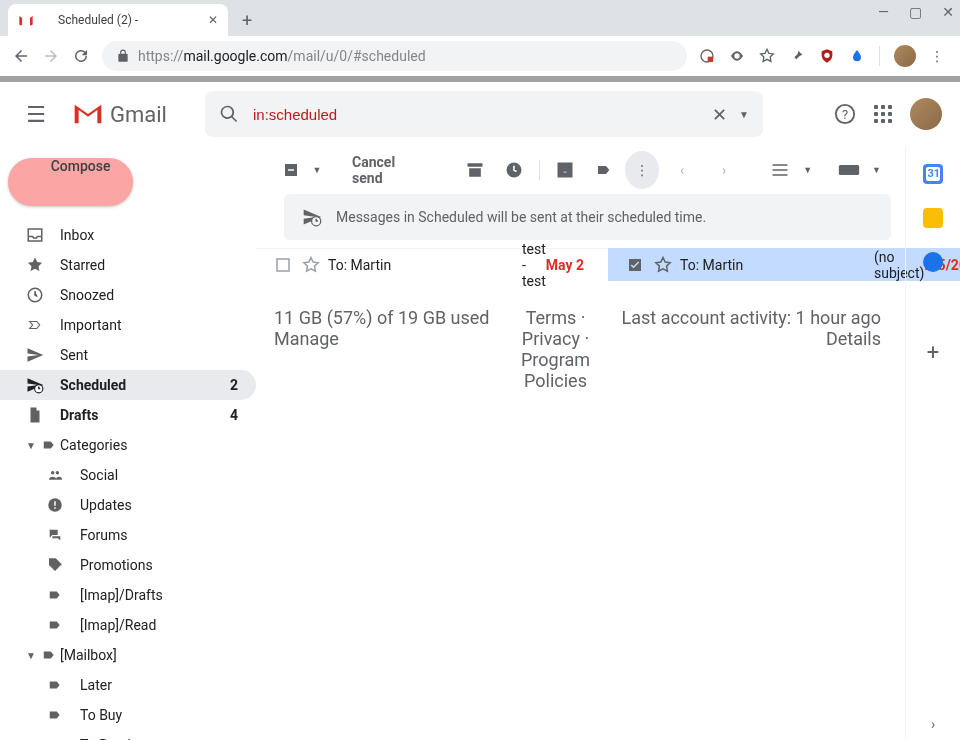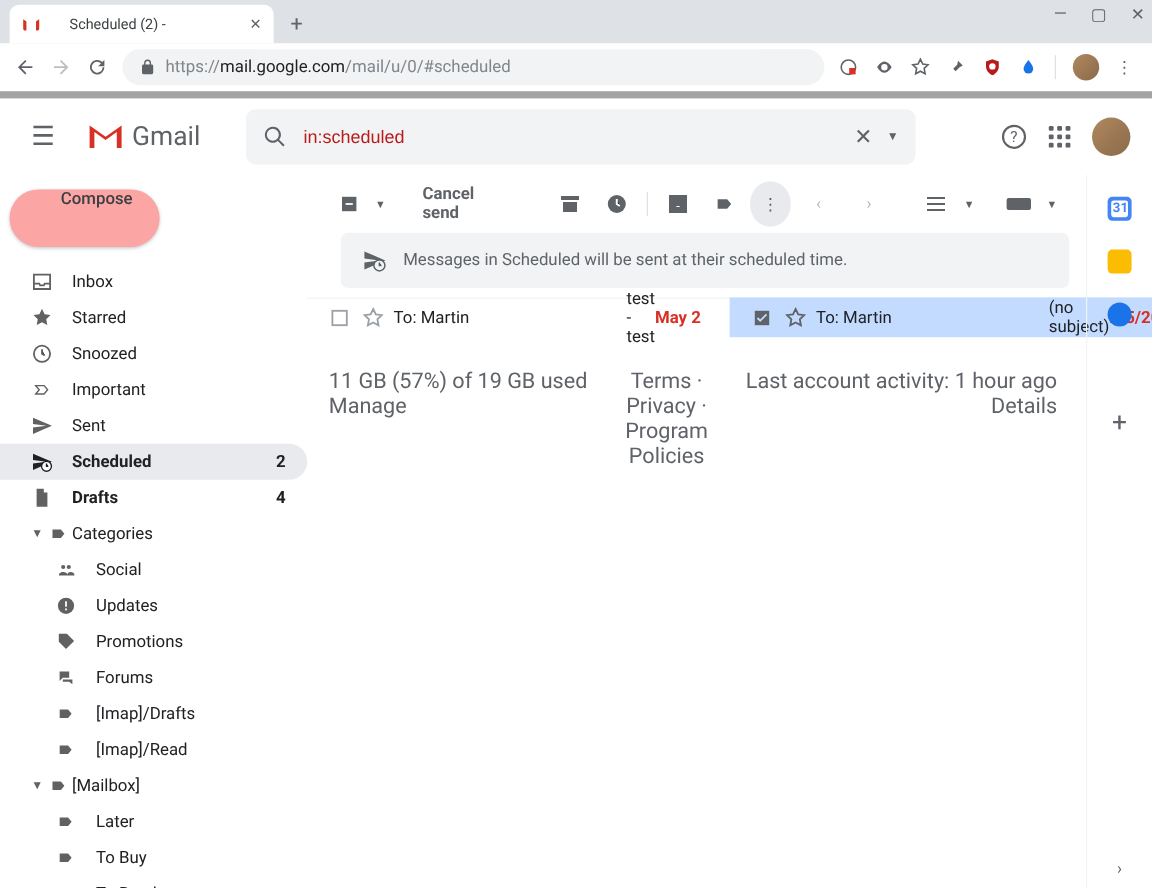--- a/index.html
+++ b/index.html
@@ -290,33 +290,33 @@
               <svg width="18" height="18" viewBox="0 0 24 24">
                 <circle cx="12" cy="12" r="9" fill="#616161"></circle>
                 <rect x="11" y="7" width="2" height="6" fill="#fff"></rect>
                 <rect x="11" y="15" width="2" height="2" fill="#fff"></rect>
               </svg>
             </span>
             <span>Updates</span>
           </li>
         <li class="sub1">
             <span class="ic">
-              <svg width="18" height="18" viewBox="0 0 24 24">
-                <path fill="#616161" d="M21 11l-8-8H4v9l8 8 9-9zM7 7a1.5 1.5 0 1 0 0 3 1.5 1.5 0 0 0 0-3z"></path>
-              </svg>
-            </span>
-            <span>Promotions</span>
-          </li>
-        <li class="sub1">
-            <span class="ic">
               <svg width="18" height="16" viewBox="0 0 24 24">
                 <path fill="#616161" d="M4 4h12v8H8l-4 4zM8 14h12v6l-4-3H8z"></path>
               </svg>
             </span>
             <span>Forums</span>
+          </li>
+        <li class="sub1">
+            <span class="ic">
+              <svg width="18" height="18" viewBox="0 0 24 24">
+                <path fill="#616161" d="M21 11l-8-8H4v9l8 8 9-9zM7 7a1.5 1.5 0 1 0 0 3 1.5 1.5 0 0 0 0-3z"></path>
+              </svg>
+            </span>
+            <span>Promotions</span>
           </li>
         <li class="sub1">
             <span class="ic">
               <svg width="18" height="14" viewBox="0 0 24 24">
                 <path fill="#616161" d="M3 6h12l5 6-5 6H3z"></path>
               </svg>
             </span>
             <span>[Imap]/Drafts</span>
           </li>
         <li class="sub1">

